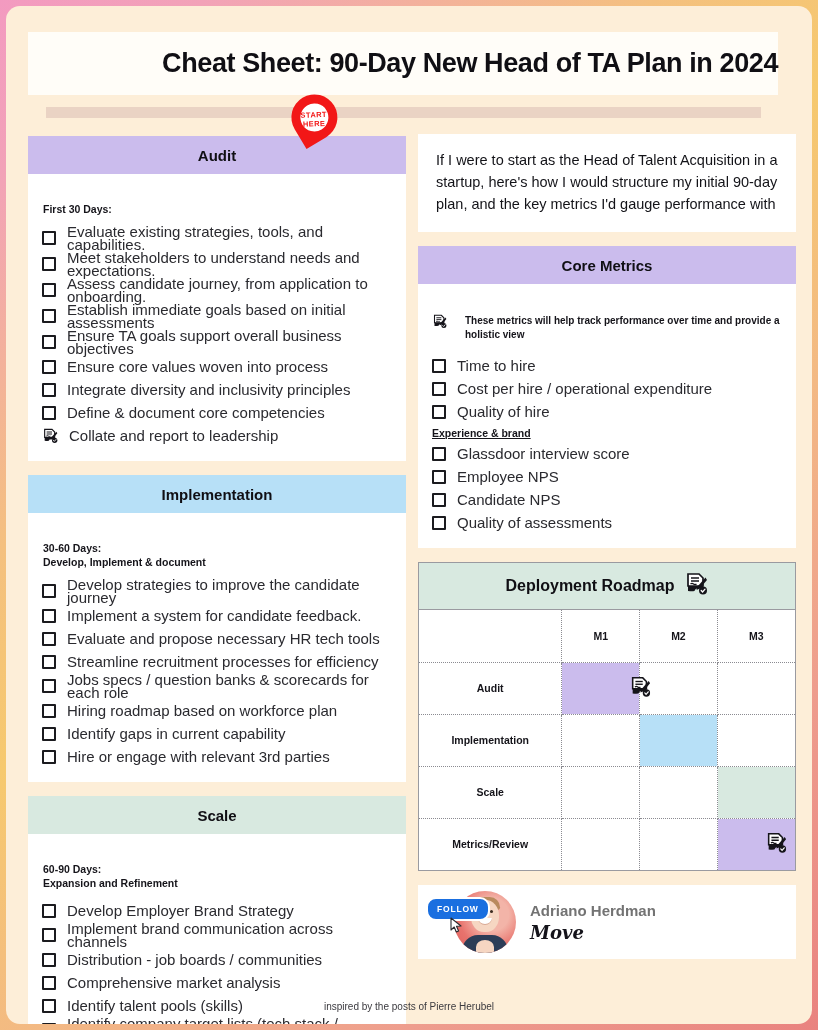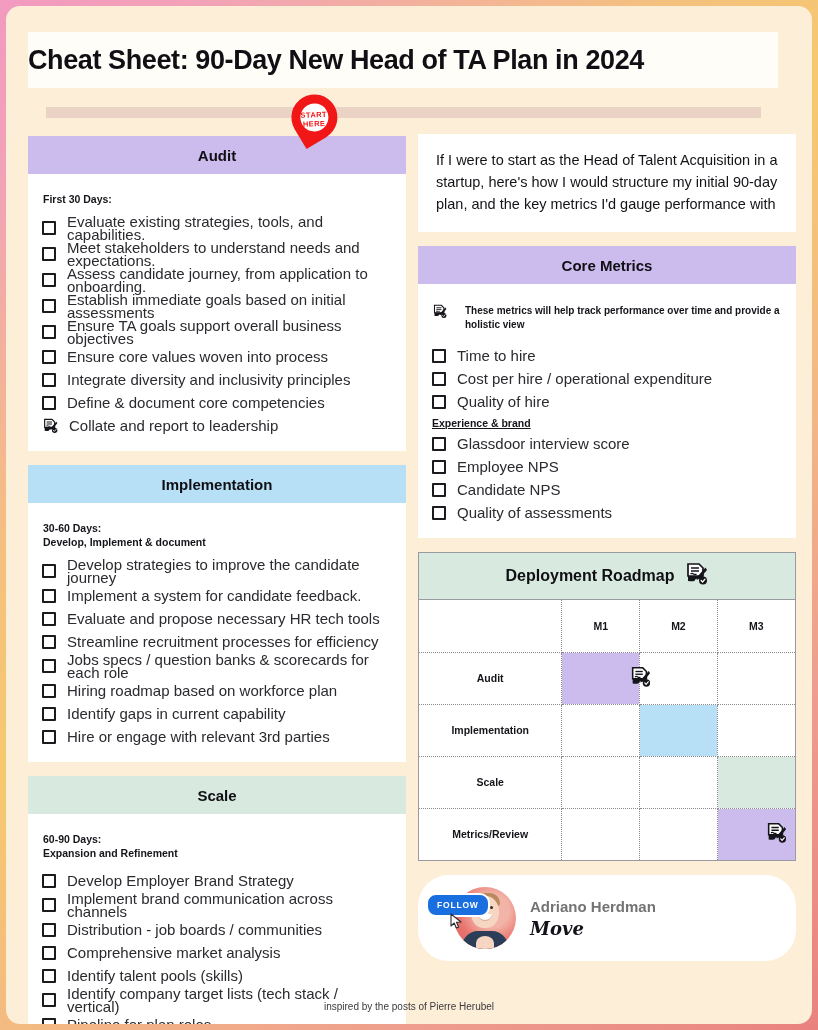--- a/index.html
+++ b/index.html
@@ -36,25 +36,25 @@
     border-radius: 14px;
     overflow: hidden;
   }
 
   
   .title-card {
     position: absolute;
     left: 22px;
     top: 26px;
     width: 750px;
-    height: 56px;
+    height: 63px;
     background: #fffdf8;
     display: flex;
     align-items: center;
-    justify-content: flex-start;
+    justify-content: flex-end;
   }
   .title-shadow {
     position: absolute;
     left: 40px;
     top: 101px;
     width: 715px;
     height: 11px;
     background: #e3c9bd;
     opacity: .75;
   }
@@ -120,21 +120,21 @@
     justify-content: center;
     gap: 9px;
     font-size: 15px;
     font-weight: bold;
     color: #100f14;
   }
   .head-purple { background: #cbbced; }
   .head-blue   { background: #b7e0f7; }
   .head-green  { background: #d8e9e0; }
 
-  .panel-body { padding: 18px 14px 14px 10px; }
+  .panel-body { padding: 28px 14px 14px 10px; }
 
   .subhead {
     font-size: 10.5px;
     font-weight: bold;
     color: #15141a;
     line-height: 14px;
     margin: 0 0 9px 5px;
   }
 
   .item {
@@ -223,26 +223,25 @@
   table.rm .rowlabel { width: 38%; }
   .c-purple { background: #cbbced; }
   .c-blue   { background: #b7e0f7; }
   .c-green  { background: #d8e9e0; }
   .cell-icon { position: absolute; right: -12px; top: 50%; transform: translateY(-50%); }
   .cell-icon-r { position: absolute; right: 8px; top: 50%; transform: translateY(-50%); }
 
   
   .author {
     background: #fff;
-    height: 86px;
+    height: 74px;
     display: flex;
     align-items: center;
     padding-left: 36px;
     gap: 14px;
-    border-radius: 31px;
   }
   .avatar-wrap { position: relative; width: 62px; height: 62px; flex: 0 0 auto; }
   .avatar {
     width: 62px; height: 62px; border-radius: 50%;
     background: radial-gradient(circle at 62% 38%, #f3b4a8 0 30%, #e8736d 62%, #e05f5c 100%);
     overflow: hidden; position: relative;
   }
   .face {
     position: absolute; left: 17px; top: 9px;
     width: 28px; height: 32px; border-radius: 48% 48% 46% 46%;

